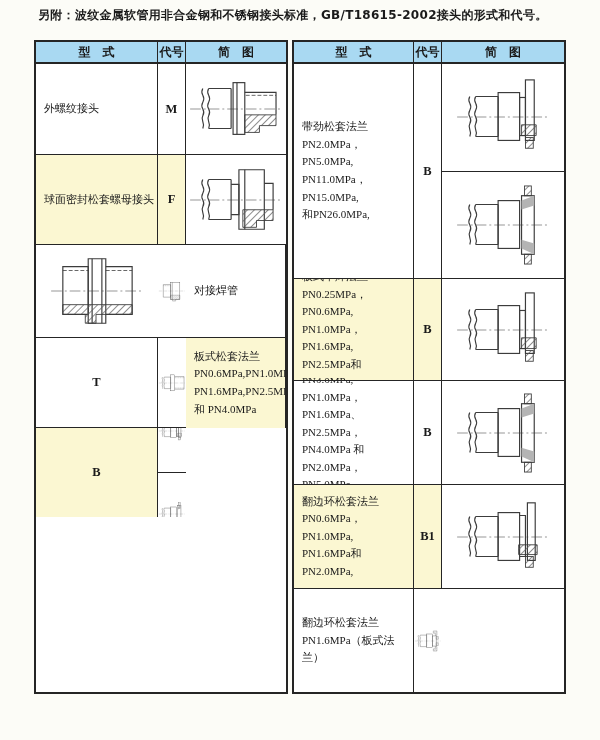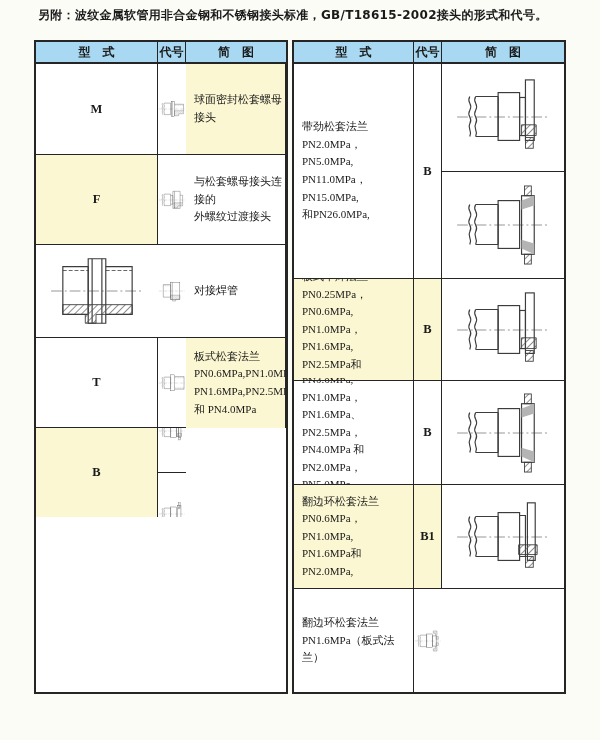--- a/index.html
+++ b/index.html
@@ -97,20 +97,21 @@
 
 <div class="sheet">
 
   <div class="title">另附：波纹金属软管用非合金钢和不锈钢接头标准，GB/T18615-2002接头的形式和代号。</div>
 
   <div class="tbl tbl-left">
     <div class="c hd">型　式</div>
     <div class="c hd">代号</div>
     <div class="c hd last-col">简　图</div>
 
+    <div class="c type">外螺纹接头</div>
     <div class="c code">M</div>
     <div class="c diag-cell last-col">
       <div class="diag">
           <svg viewBox="0 0 100 84" preserveAspectRatio="xMidYMid meet">
             <line class="cl" x1="3" y1="42" x2="97" y2="42"></line>
             <path class="ln" d="M16 21 c-4 7 4 7 0 14 c-4 7 4 7 0 14 c-3 5 3 6 0 13"></path>
             <path class="ln" d="M22 21 c-4 7 4 7 0 14 c-4 7 4 7 0 14 c-3 5 3 6 0 13"></path>
             <path class="ln" d="M22 21 H45 M45 21 V62 M22 62 H45"></path>
             <rect class="ln" x="47" y="15" width="12" height="53"></rect>
             <line class="ln" x1="51" y1="15" x2="51" y2="68"></line>
@@ -132,22 +133,20 @@
             <path class="ln" d="M22 21 H45 M45 21 V62 M22 62 H45"></path>
             <path class="ln" d="M45 26 H53 V57 H45"></path>
             <path class="ln" d="M53 11 H79 V72 H53 Z"></path>
             <line class="ln" x1="59" y1="11" x2="59" y2="72"></line>
             <path class="ln" d="M79 25 H88 V52"></path>
             <path class="hat" d="M57 52 H88 V63 H71 V70 H57 Z"></path>
           </svg>
         </div>
     </div>
 
-    <div class="c type">与松套螺母接头连接的
-外螺纹过渡接头</div>
     <div class="c diag-cell last-col">
       <div class="diag">
           <svg viewBox="0 0 100 84" preserveAspectRatio="xMidYMid meet">
             <line class="cl" x1="3" y1="42" x2="97" y2="42"></line>
             <path class="ln" d="M15 17 H41 V66 H15 Z"></path>
             <line class="dsh" x1="15" y1="21" x2="41" y2="21"></line>
             <path class="ln" d="M41 9 H59 V75 H41 Z"></path>
             <path class="ln" d="M45 9 V75 M55 9 V75"></path>
             <path class="ln" d="M59 17 H86 V66 H59"></path>
             <line class="dsh" x1="59" y1="21" x2="86" y2="21"></line>

